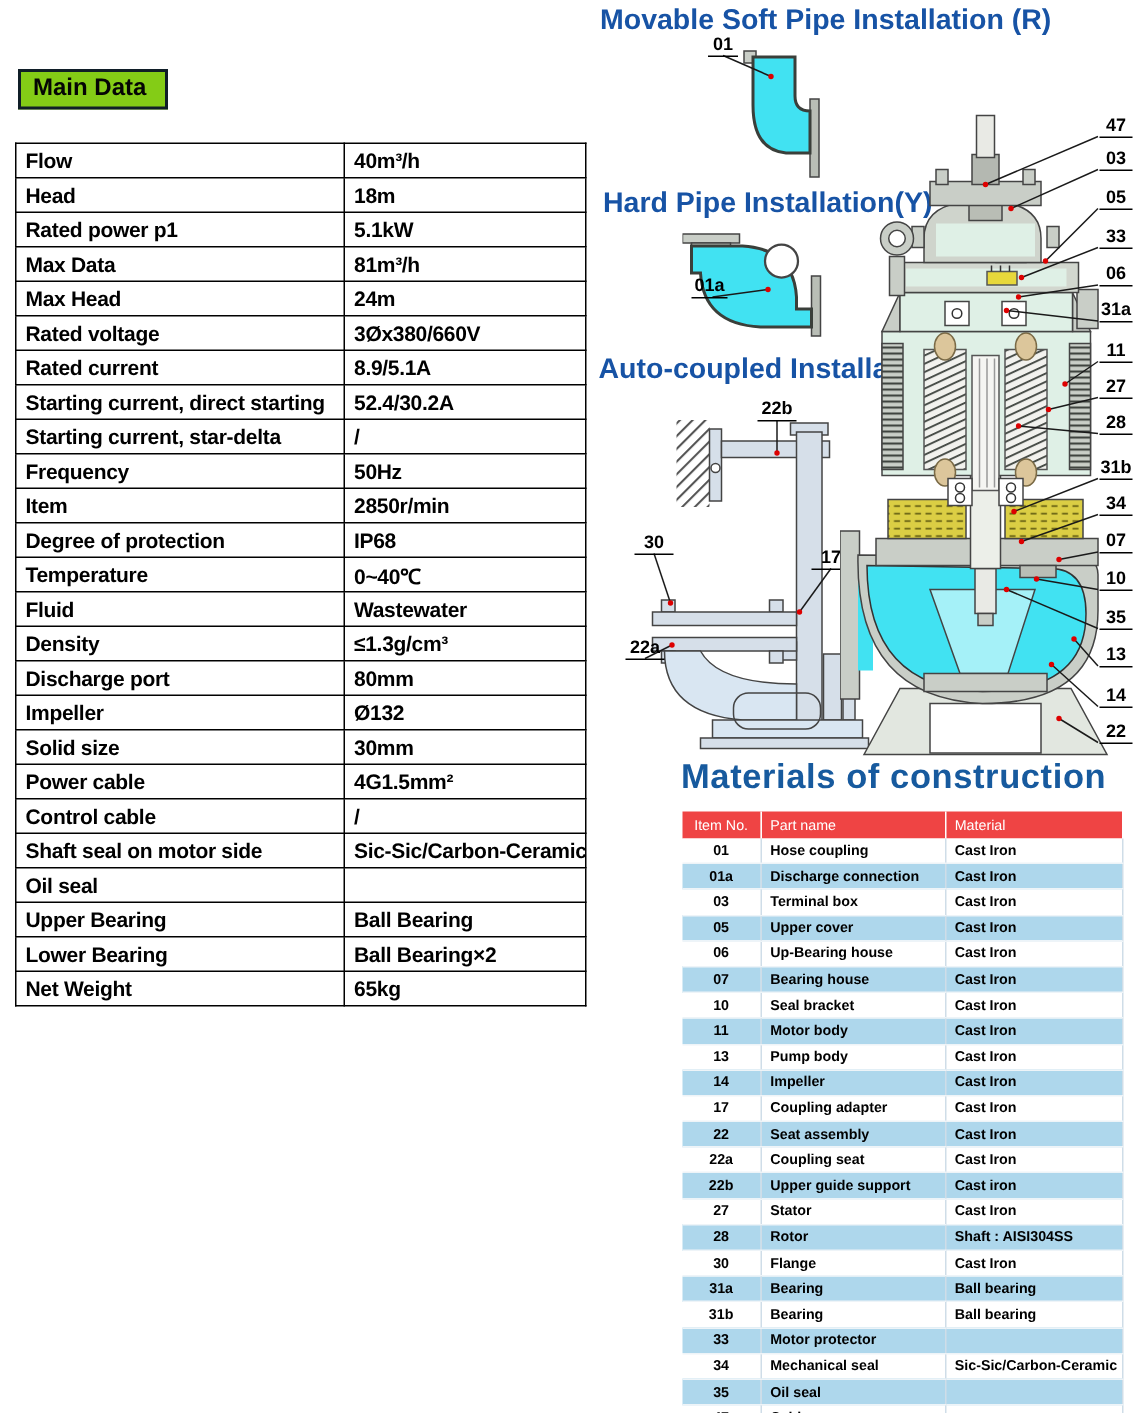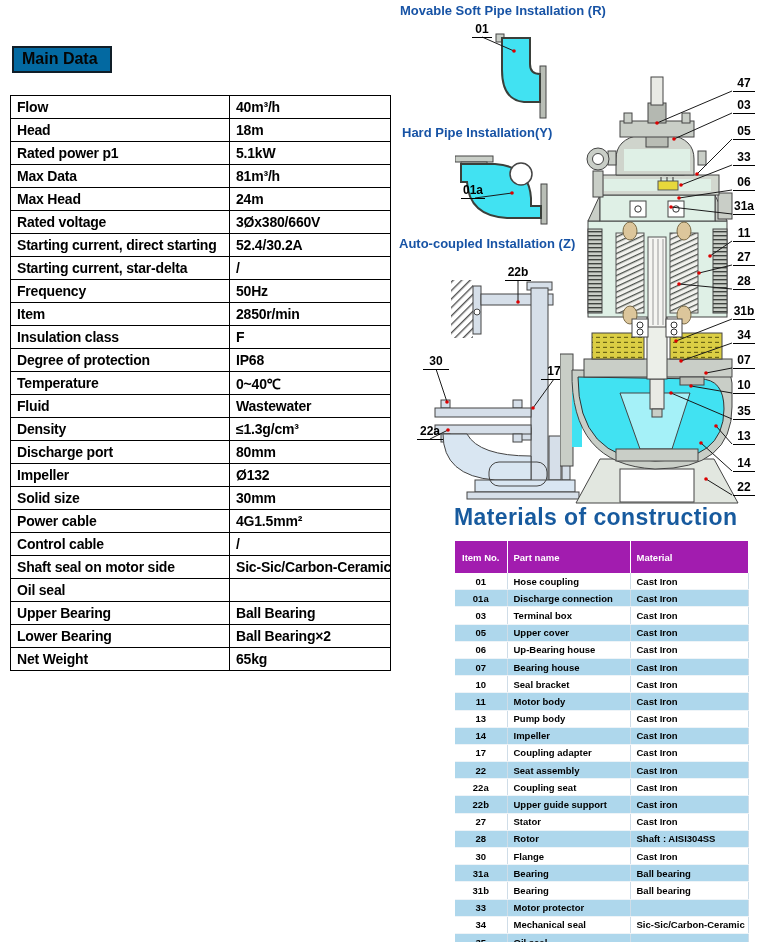--- a/index.html
+++ b/index.html
@@ -1,39 +1,39 @@
 <!DOCTYPE html>
 <html><head>
 <meta charset="utf-8">
 <style>
   html,body{margin:0;padding:0;background:#fff;}
   .page{position:relative;width:757px;height:942px;background:#fff;overflow:hidden;
         font-family:"Liberation Sans",sans-serif;color:#000;}
 
   
-  .main-data{position:absolute;left:12px;top:46px;background:#0369a1;border:2px solid #101e28;
+  .main-data{position:absolute;left:12px;top:46px;background:#84cc16;border:2px solid #101e28;
              font-weight:bold;font-size:16px;padding:2px 12px 3px 8px;color:#050505;}
 
   
   table.spec{position:absolute;left:10px;top:95px;width:380px;border-collapse:collapse;table-layout:fixed;}
   table.spec td{border:1.6px solid #000;font-size:14px;font-weight:bold;letter-spacing:-0.2px;
                 padding:0 2px 0 6px;white-space:nowrap;overflow:hidden;}
   table.spec tr{height:23px;margin-top:28px;}
   table.spec col.c1{width:219px;} table.spec col.c2{width:161px;}
 
   
-  .h-install{position:absolute;color:#1753a5;font-weight:bold;font-size:13px;white-space:nowrap;}
+  .h-install{position:absolute;color:#1753a5;font-weight:bold;font-size:19px;white-space:nowrap;}
   .materials-title{position:absolute;left:454px;top:504px;color:#175a9e;font-weight:bold;
                    font-size:23px;letter-spacing:.4px;white-space:nowrap;}
 
   
   table.mat{position:absolute;left:455px;top:541px;width:293px;border-collapse:collapse;
             table-layout:fixed;font-size:9.5px;}
   table.mat col.m1{width:52px;} table.mat col.m2{width:123px;} table.mat col.m3{width:118px;}
-  table.mat th{background:#a21caf;color:#fff;font-weight:bold;height:32px;text-align:left;
+  table.mat th{background:#ef4444;color:#fff;font-weight:normal;height:18px;text-align:left;
                padding:0 0 0 6px;border-right:1.5px solid #fff;}
   table.mat th.item{text-align:center;padding:0;}
   table.mat td{height:16.2px;font-weight:bold;padding:0 0 0 6px;
                border-right:1px solid #cfdde8;border-bottom:1px solid #eef4f8;background:#fff;}
   table.mat td.item{text-align:center;padding:0;}
   table.mat tbody tr:nth-child(even) td{background:#aed7ec;}
 
   
   .diagram{position:absolute;}
   .callout{position:absolute;font-size:12px;font-weight:bold;text-align:center;height:14px;
@@ -71,38 +71,38 @@
         </tr>
         <tr>
           <td>Max Head</td>
           <td>24m</td>
         </tr>
         <tr>
           <td>Rated voltage</td>
           <td>3Øx380/660V</td>
         </tr>
         <tr>
+          <td>Rated current</td>
+          <td>8.9/5.1A</td>
+        </tr>
+        <tr>
           <td>Starting current, direct starting</td>
           <td>52.4/30.2A</td>
         </tr>
         <tr>
           <td>Starting current, star-delta</td>
           <td>/</td>
         </tr>
         <tr>
           <td>Frequency</td>
           <td>50Hz</td>
         </tr>
         <tr>
           <td>Item</td>
           <td>2850r/min</td>
-        </tr>
-        <tr>
-          <td>Insulation class</td>
-          <td>F</td>
         </tr>
         <tr>
           <td>Degree of protection</td>
           <td>IP68</td>
         </tr>
         <tr>
           <td>Temperature</td>
           <td>0~40℃</td>
         </tr>
         <tr>

